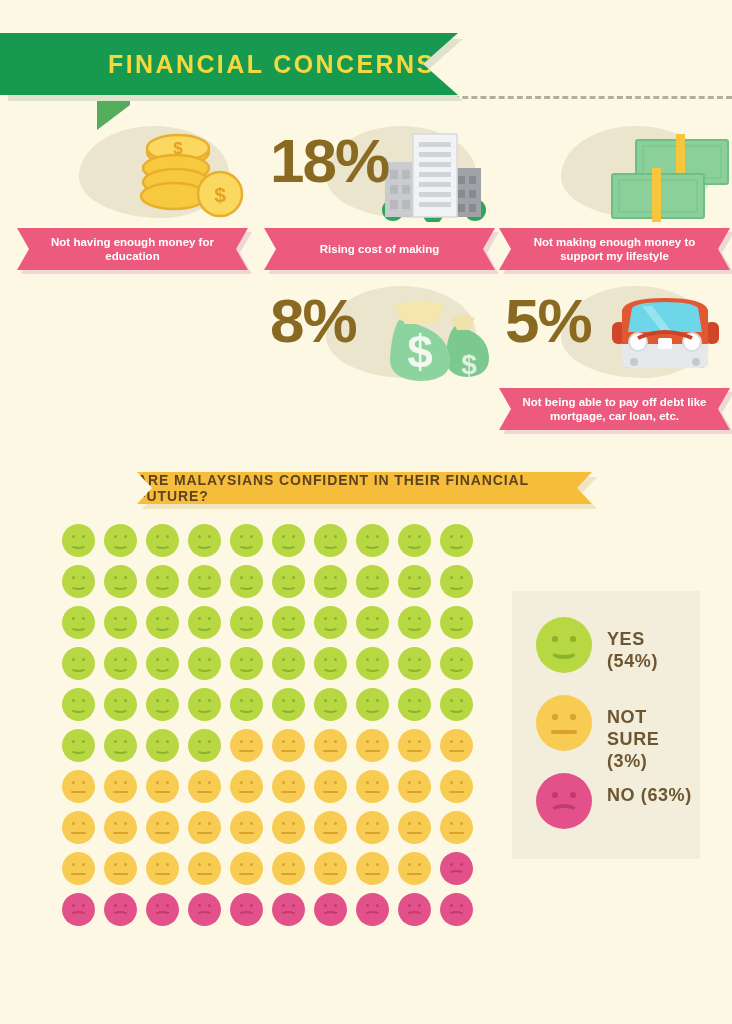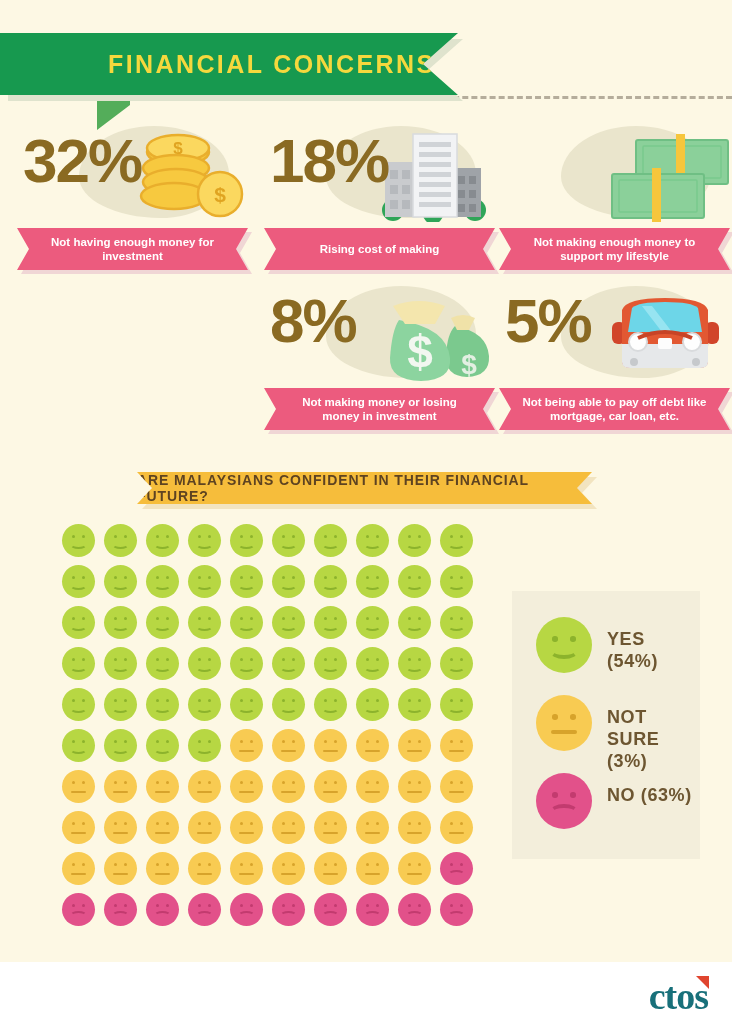--- a/index.html
+++ b/index.html
@@ -188,24 +188,23 @@
             <ellipse cx="62" cy="30" rx="31" ry="13" fill="#f7c93f" stroke="#e9ae2c" stroke-width="2.5"></ellipse>
             <ellipse cx="62" cy="26" rx="31" ry="13" fill="#fbd85f" stroke="#e9ae2c" stroke-width="2.5"></ellipse>
             <text x="62" y="32" font-size="17" font-weight="bold" fill="#e0a421" text-anchor="middle" font-family="Liberation Sans, sans-serif">$</text>
             <ellipse cx="60" cy="46" rx="33" ry="13" fill="#f7c93f" stroke="#e9ae2c" stroke-width="2.5"></ellipse>
             <ellipse cx="60" cy="60" rx="33" ry="13" fill="#f7c93f" stroke="#e9ae2c" stroke-width="2.5"></ellipse>
             <ellipse cx="58" cy="74" rx="33" ry="13" fill="#f7c93f" stroke="#e9ae2c" stroke-width="2.5"></ellipse>
             <circle cx="104" cy="72" r="22" fill="#fbd85f" stroke="#e9ae2c" stroke-width="2.5"></circle>
             <text x="104" y="80" font-size="21" font-weight="bold" fill="#e0a421" text-anchor="middle" font-family="Liberation Sans, sans-serif">$</text>
           </svg>
         </div>
-        <div class="pct">32%</div>
         <div class="lbl-wrap">
           <div class="lbl-shadow"></div>
-          <div class="lbl">Not having enough money for investment</div>
+          <div class="lbl">Not having enough money for education</div>
         </div>
       </div>
 
       <div class="stat c1">
         <div class="blob"></div>
         <div class="icon-art">
           <svg viewBox="0 0 135 100" width="135" height="100">
             <circle cx="30" cy="88" r="11" fill="#2fa558"></circle>
             <circle cx="112" cy="88" r="11" fill="#2fa558"></circle>
             <circle cx="70" cy="92" r="10" fill="#2fa558"></circle>
@@ -275,24 +274,20 @@
           <svg viewBox="0 0 135 100" width="135" height="100">
             <path d="M92 44 Q124 50 126 74 Q127 94 104 95 Q82 94 83 74 Q84 52 92 44 Z" fill="#7bc98e"></path>
             <path d="M88 36 Q100 30 112 36 L106 48 L94 48 Z" fill="#f0e2a8"></path>
             <path d="M36 38 Q84 46 87 76 Q89 98 58 99 Q26 98 27 76 Q29 48 36 38 Z" fill="#8cd49f"></path>
             <path d="M30 24 Q56 14 82 24 L72 42 L42 42 Z" fill="#f4e6ad"></path>
             <text x="57" y="86" font-size="46" font-weight="bold" fill="#f2f7f0" text-anchor="middle" font-family="Liberation Sans, sans-serif">$</text>
             <text x="106" y="92" font-size="28" font-weight="bold" fill="#e3efe2" text-anchor="middle" font-family="Liberation Sans, sans-serif">$</text>
           </svg>
         </div>
         <div class="pct">8%</div>
-        <div class="lbl-wrap">
-          <div class="lbl-shadow"></div>
-          <div class="lbl">Not making money or losing money in investment</div>
-        </div>
       </div>
 
       <div class="stat c2">
         <div class="blob"></div>
         <div class="icon-art">
           <svg viewBox="0 0 135 100" width="135" height="100">
             <rect x="14" y="40" width="14" height="22" rx="6" fill="#d1452a"></rect>
             <rect x="107" y="40" width="14" height="22" rx="6" fill="#d1452a"></rect>
             <path d="M24 28 Q28 16 67 16 Q106 16 110 28 L110 78 Q110 86 102 86 L32 86 Q24 86 24 78 Z" fill="#e25832"></path>
             <path d="M34 26 Q40 20 67 20 Q94 20 100 26 L104 50 L30 50 Z" fill="#6dd6e8"></path>
@@ -1050,17 +1045,14 @@
       <div class="legend-face no face">
         <span class="eye l"></span>
         <span class="eye r"></span>
         <span class="mouth-frown"></span>
       </div>
       <div class="legend-label">NO (63%)</div>
     </div>
 
   </div>
 
-  <div class="footer">
-    <div class="logo"><span>cto</span><span class="accent">s</span></div>
-  </div>
 
 </div>
 
 </body></html>

